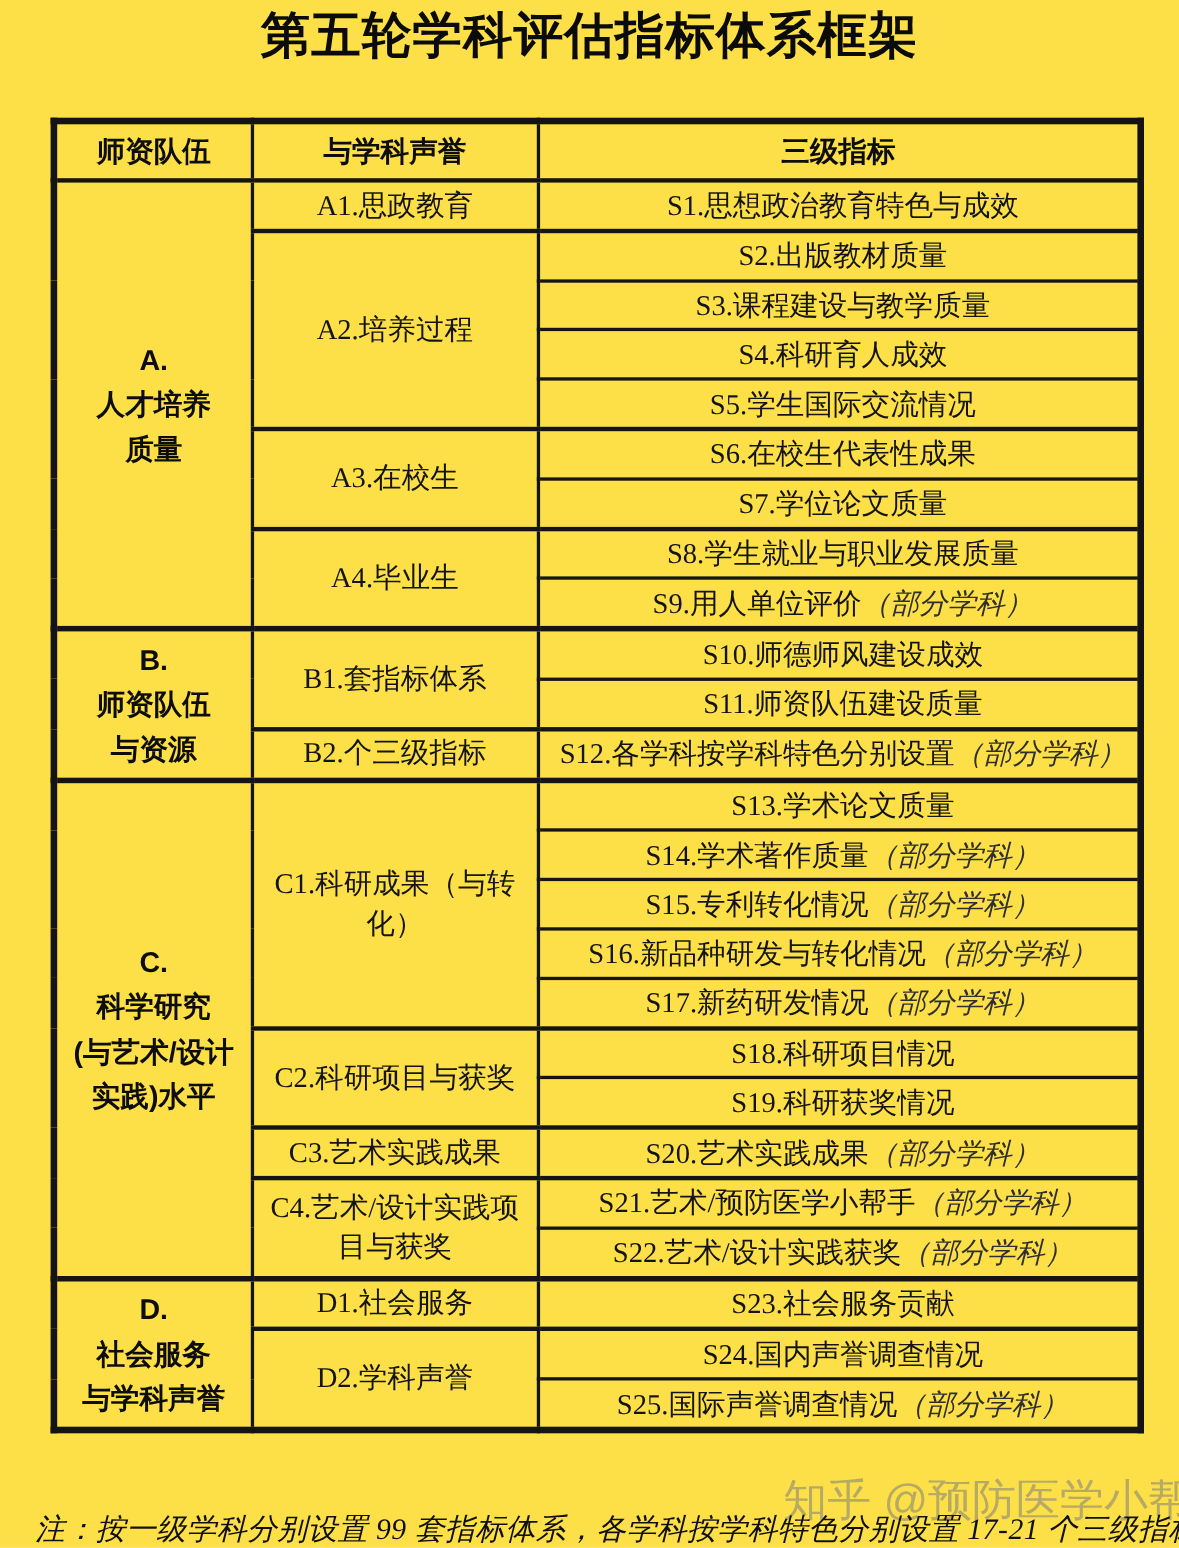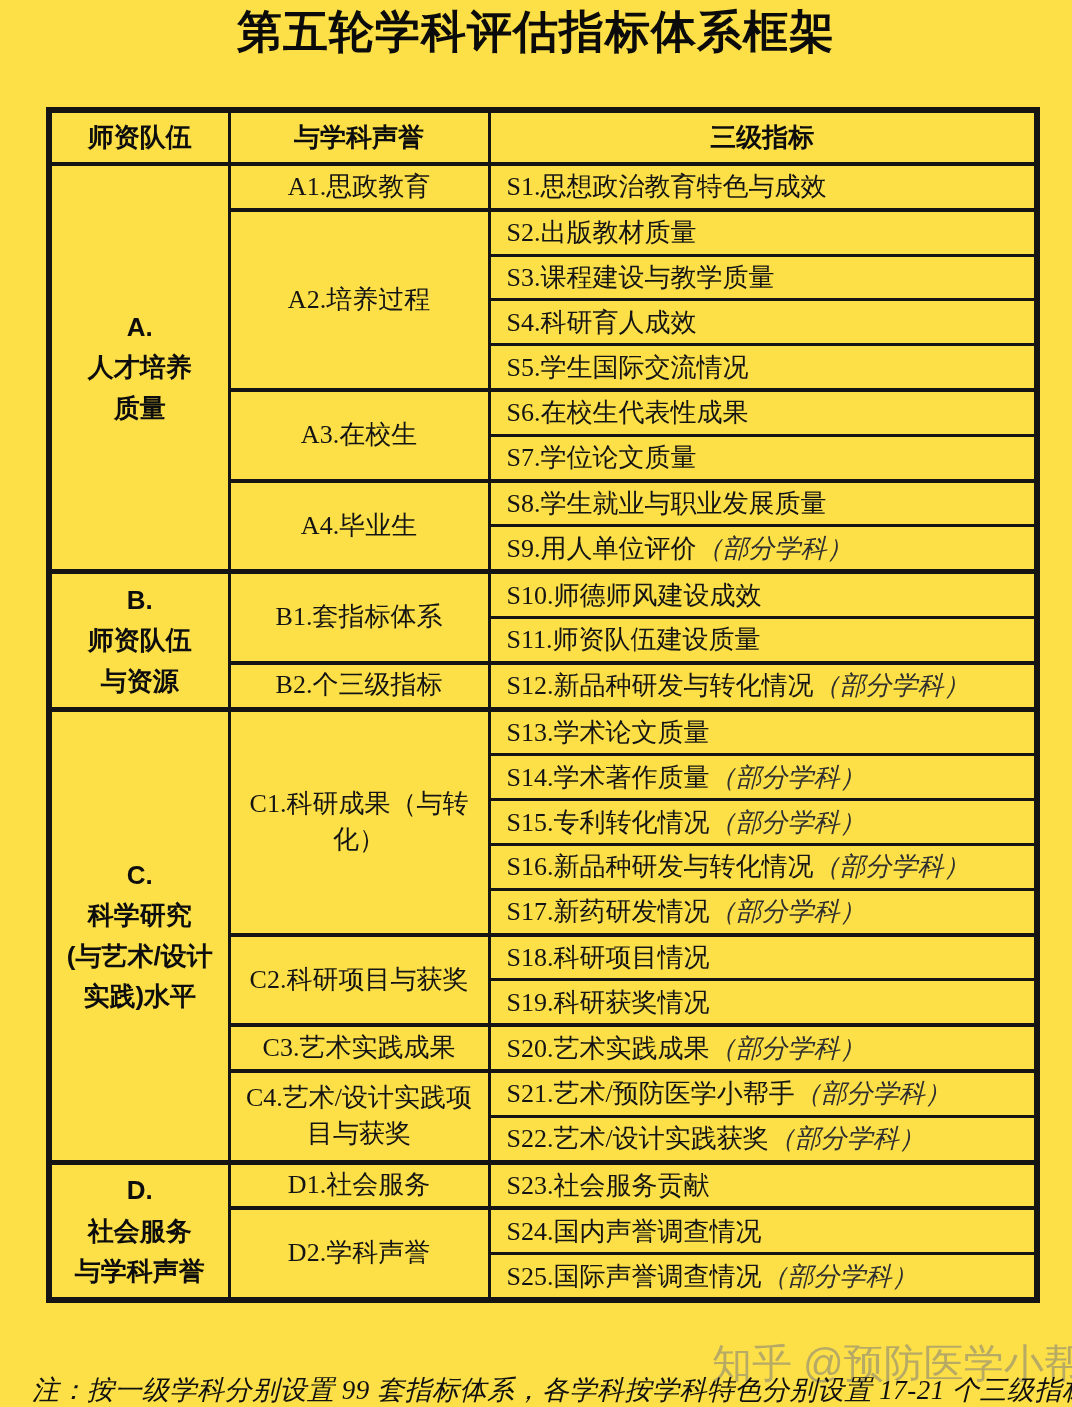--- a/index.html
+++ b/index.html
@@ -59,21 +59,21 @@
     font-family:"Liberation Serif", serif;
     font-size:26px;
     text-align:center;
     line-height:1.4;
     padding:0 12px;
     color:#141414;
   }
   td.l3 {
     font-family:"Liberation Serif", serif;
     font-size:26px;
-    text-align:left;
+    text-align:center;
     height:41.8px;
     padding:0 8px 0 16px;
     white-space:nowrap;
     color:#141414;
   }
   td.l3 .note {
     font-style:italic;
     color:#2f2f2f;
     margin-top:12px;
   }
@@ -164,21 +164,21 @@
             <div>与资源</div>
           </td>
           <td rowspan="2" class="l2">B1.套指标体系</td>
           <td class="l3"><span>S10.师德师风建设成效</span></td>
         </tr>
         <tr>
           <td class="l3"><span>S11.师资队伍建设质量</span></td>
         </tr>
         <tr class="g2-start">
           <td rowspan="1" class="l2">B2.个三级指标</td>
-          <td class="l3"><span>S12.新品种研发与转化情况</span><span class="note">（部分学科）</span></td>
+          <td class="l3"><span>S12.各学科按学科特色分别设置</span><span class="note">（部分学科）</span></td>
         </tr>
         <tr class="g1-start">
           <td rowspan="10" class="l1">
             <div>C.</div>
             <div>科学研究</div>
             <div>(与艺术/设计</div>
             <div>实践)水平</div>
           </td>
           <td rowspan="5" class="l2">C1.科研成果（与转化）</td>
           <td class="l3"><span>S13.学术论文质量</span></td>

